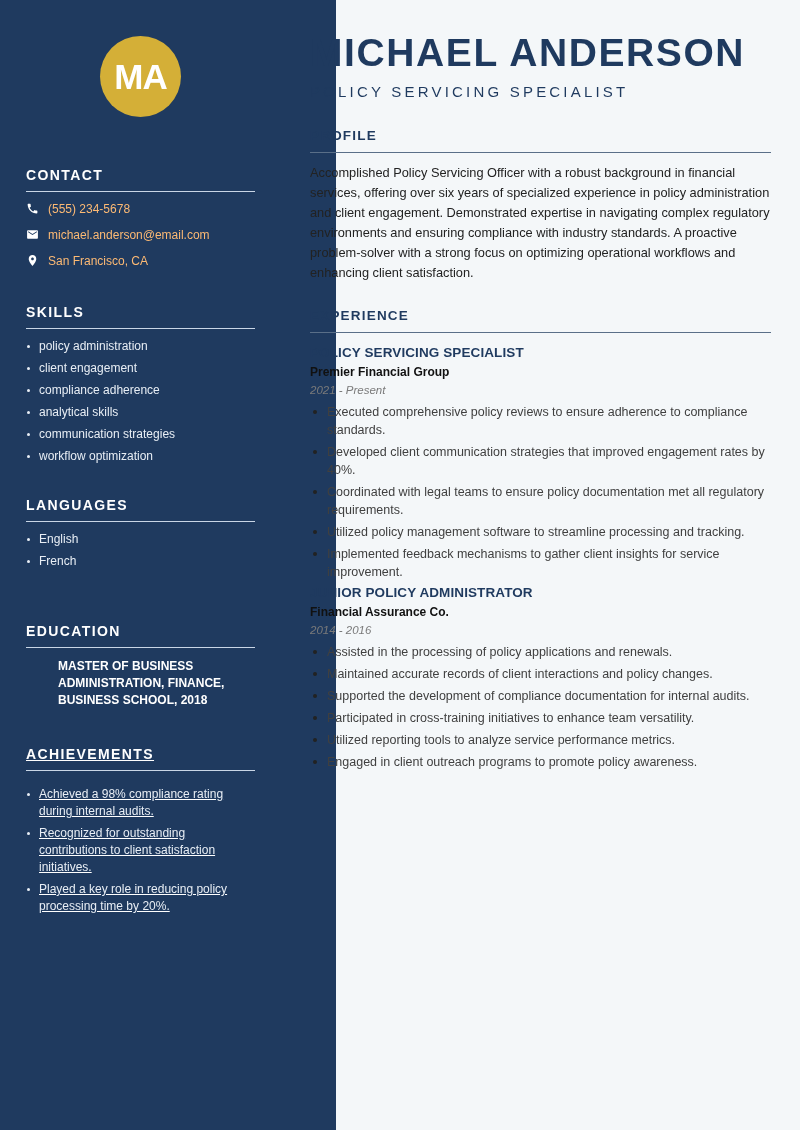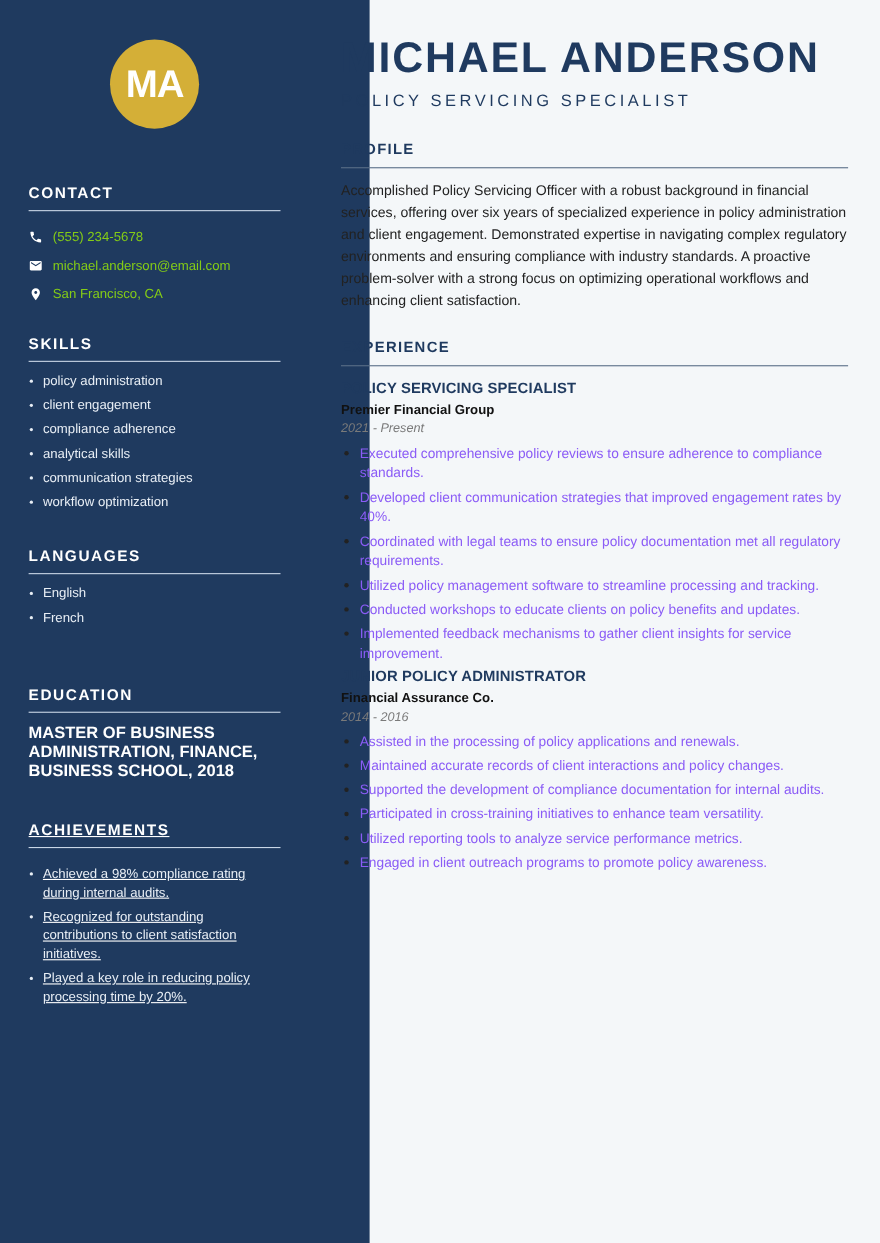--- a/index.html
+++ b/index.html
@@ -26,38 +26,38 @@
     letter-spacing: -1px;
   }
   .side-section { position: absolute; left: 26px; width: 229px; }
   .side-heading {
     font-weight: 700; font-size: 14px; letter-spacing: 1.4px;
     color: #ffffff; padding-bottom: 8px;
     border-bottom: 1.5px solid #c9d6e6;
   }
   .contact-list { list-style: none; margin-top: 10px; }
   .contact-item {
-    display: flex; align-items: center; height: 26px;
-    font-size: 12px; color: #84cc16;
+    display: flex; align-items: flex-start; height: 26px;
+    font-size: 12px; color: #fdba74;
   }
   .contact-item .icon { width: 22px; display: inline-flex; align-items: center; }
   .contact-item svg { width: 13px; height: 13px; fill: #ffffff; }
   .bullet-list { list-style: none; margin-top: 9px; }
   .bullet-list li {
     position: relative; padding-left: 13px;
     font-size: 12px; line-height: 17px; color: #e8eef5;
     margin-bottom: 5px;
   }
   .bullet-list li::before {
     content: ""; position: absolute; left: 1px; top: 7px;
     width: 3px; height: 3px; border-radius: 50%; background: #e8eef5;
   }
   .edu-text {
-    margin-top: 10px; font-weight: 700; font-size: 15px;
-    line-height: 17px; color: #ffffff; text-transform: uppercase;
+    margin-top: 10px; font-weight: 700; font-size: 12px;
+    line-height: 17px; color: #ffffff; text-transform: uppercase; margin-left: 32px;
   }
   .main {
     position: absolute; left: 310px; top: 0; width: 461px;
   }
   .name {
     position: absolute; top: 31px; left: 0;
     font-weight: 700; font-size: 39px; letter-spacing: 1.6px;
     color: #1f3a5f; white-space: nowrap;
   }
   .title {
@@ -81,21 +81,21 @@
   }
   .job-company {
     margin-top: 5px; font-weight: 700; font-size: 12px; color: #111111;
   }
   .job-dates {
     margin-top: 5px; font-style: italic; font-size: 11.5px; color: #7a7a7a;
   }
   .job-bullets { list-style: none; margin-top: 7px; }
   .job-bullets li {
     position: relative; padding-left: 17px;
-    font-size: 12.5px; line-height: 18px; color: #8b5cf6;
+    font-size: 12.5px; line-height: 18px; color: #404040;
     margin-bottom: 4px;
   }
   .job-bullets li::before {
     content: ""; position: absolute; left: 3px; top: 7px;
     width: 4px; height: 4px; border-radius: 50%; background: #222222;
   }
 </style>
 </head>
 <body>
 
@@ -183,21 +183,20 @@
 
     <div class="job">
       <h3 class="job-title">POLICY SERVICING SPECIALIST</h3>
       <div class="job-company">Premier Financial Group</div>
       <div class="job-dates">2021 - Present</div>
       <ul class="job-bullets">
         <li>Executed comprehensive policy reviews to ensure adherence to compliance standards.</li>
         <li>Developed client communication strategies that improved engagement rates by 40%.</li>
         <li>Coordinated with legal teams to ensure policy documentation met all regulatory requirements.</li>
         <li>Utilized policy management software to streamline processing and tracking.</li>
-        <li>Conducted workshops to educate clients on policy benefits and updates.</li>
         <li>Implemented feedback mechanisms to gather client insights for service improvement.</li>
       </ul>
     </div>
 
     <div class="job" style="margin-top:3px;">
       <h3 class="job-title">JUNIOR POLICY ADMINISTRATOR</h3>
       <div class="job-company">Financial Assurance Co.</div>
       <div class="job-dates">2014 - 2016</div>
       <ul class="job-bullets">
         <li>Assisted in the processing of policy applications and renewals.</li>

